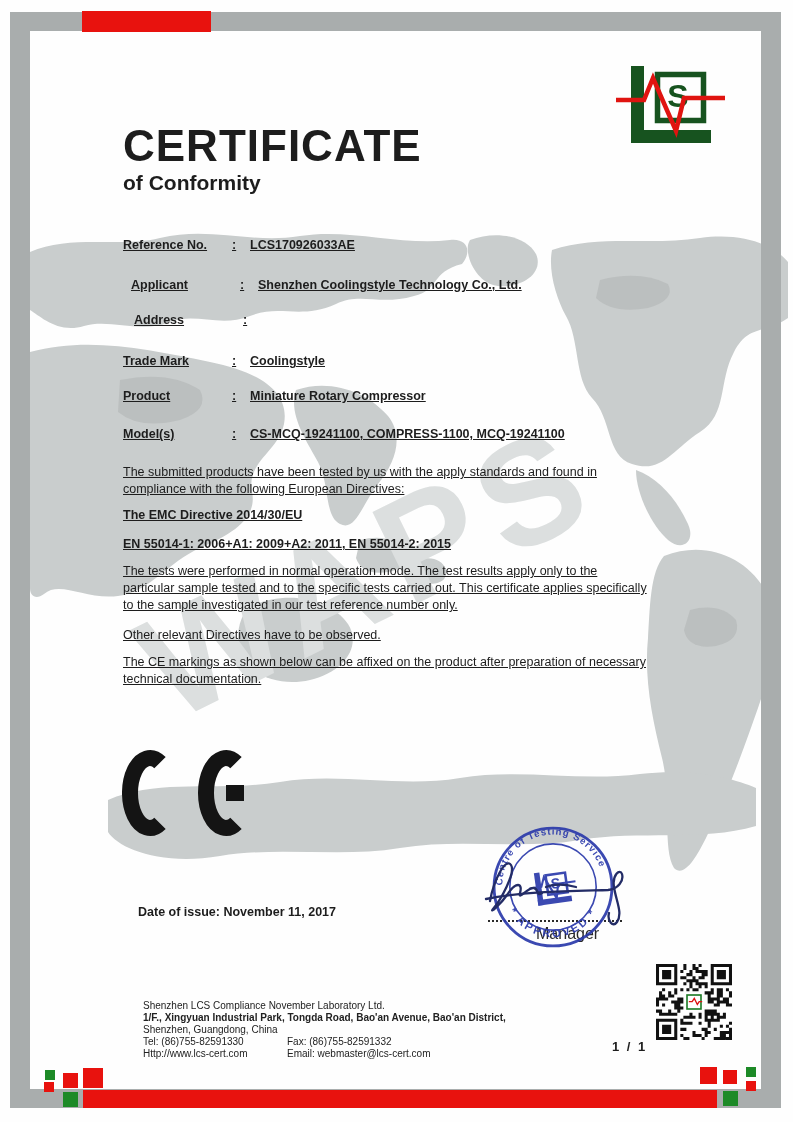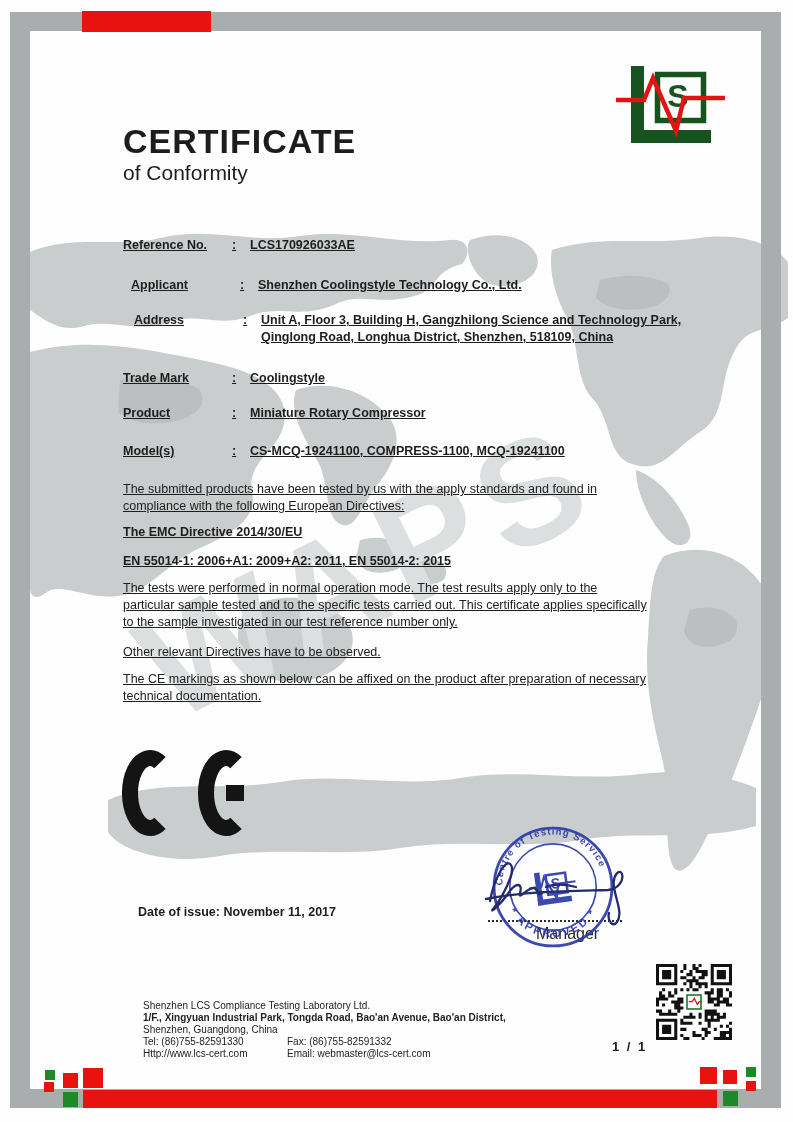--- a/index.html
+++ b/index.html
@@ -9,22 +9,22 @@
   
   .frame{background:#a9adad;}
   .accent-red{background:#e8120e;}
   .sq{position:absolute;}
   
   #map{left:0;top:0;z-index:0;pointer-events:none;}
   .watermark{z-index:1;font-weight:bold;font-size:148px;letter-spacing:12px;color:#dcdfdf;
              transform:rotate(-26deg);transform-origin:0 50%;white-space:nowrap;pointer-events:none;}
   
   .title-block{left:123px;top:124px;z-index:2;}
-  .title{font-size:34px;font-weight:bold;letter-spacing:1px;line-height:1;}
-  .subtitle{font-size:21px;font-weight:normal;margin-top:3px;}
+  .title{font-size:44px;font-weight:bold;letter-spacing:1px;line-height:1;}
+  .subtitle{font-size:21px;font-weight:bold;margin-top:3px;}
   
   .logo{left:613px;top:62px;z-index:2;}
   
   .content{left:123px;top:237px;width:560px;z-index:2;font-size:12.5px;line-height:17px;text-decoration:underline;}
   .field{display:grid;grid-template-columns:109px 18px 1fr;font-weight:bold;}
   .f-a{margin-bottom:23px;} .f-b{margin-bottom:18px;margin-left:8px;} .f-c{margin-bottom:24px;margin-left:11px;}
   .f-d{margin-bottom:18px;margin-top:8px;} .f-e{margin-bottom:21px;} .f-f{margin-bottom:21px;}
   .para{max-width:528px;margin:0 0 10px 0;}
   .p1{margin-bottom:9px;} .p2{margin-bottom:12px;font-weight:bold;} .p3{margin-bottom:10px;font-weight:bold;}
   .p4{margin-bottom:13px;} .p5{margin-bottom:10px;}
@@ -111,21 +111,20 @@
       <span>LCS170926033AE</span>
     </div>
     <div class="field f-b">
       <span>Applicant</span>
       <span>:</span>
       <span>Shenzhen Coolingstyle Technology Co., Ltd.</span>
     </div>
     <div class="field f-c">
       <span>Address</span>
       <span>:</span>
-      <span>Unit A, Floor 3, Building H, Gangzhilong Science and Technology Park, Qinglong Road, Longhua District, Shenzhen, 518109, China</span>
     </div>
     <div class="field f-d">
       <span>Trade Mark</span>
       <span>:</span>
       <span>Coolingstyle</span>
     </div>
     <div class="field f-e">
       <span>Product</span>
       <span>:</span>
       <span>Miniature Rotary Compressor</span>
@@ -182,21 +181,21 @@
   <svg class="abs sig" width="168" height="88" viewBox="0 0 168 88">
     <g fill="none" stroke="#232c66" stroke-width="2.3" stroke-linecap="round">
       <path d="M14 58 C 18 36, 30 14, 35 22 C 40 30, 24 58, 17 66 C 13 71, 24 62, 31 52"></path>
       <path d="M31 52 C 40 38, 47 40, 44 50 C 42 58, 52 44, 58 45 C 63 46, 60 54, 66 50"></path>
       <path d="M10 56 C 50 48, 95 48, 132 47 C 142 46, 148 38, 146 31 C 144 25, 136 32, 138 44 C 140 58, 147 70, 141 79 C 137 85, 131 78, 133 70"></path>
       <path d="M70 44 C 80 40, 92 42, 100 44"></path>
     </g>
   </svg>
 
   <div class="abs footer">
-    <div>Shenzhen LCS Compliance Testing Laboratory Ltd.</div>
+    <div>Shenzhen LCS Compliance November Laboratory Ltd.</div>
     <div class="bold">1/F., Xingyuan Industrial Park, Tongda Road, Bao'an Avenue, Bao'an District,</div>
     <div>Shenzhen, Guangdong, China</div>
     <div class="cols">
       <span class="c1">Tel: (86)755-82591330</span>
       <span>Fax: (86)755-82591332</span>
     </div>
     <div class="cols">
       <span class="c1">Http://www.lcs-cert.com</span>
       <span>Email: webmaster@lcs-cert.com</span>
     </div>

